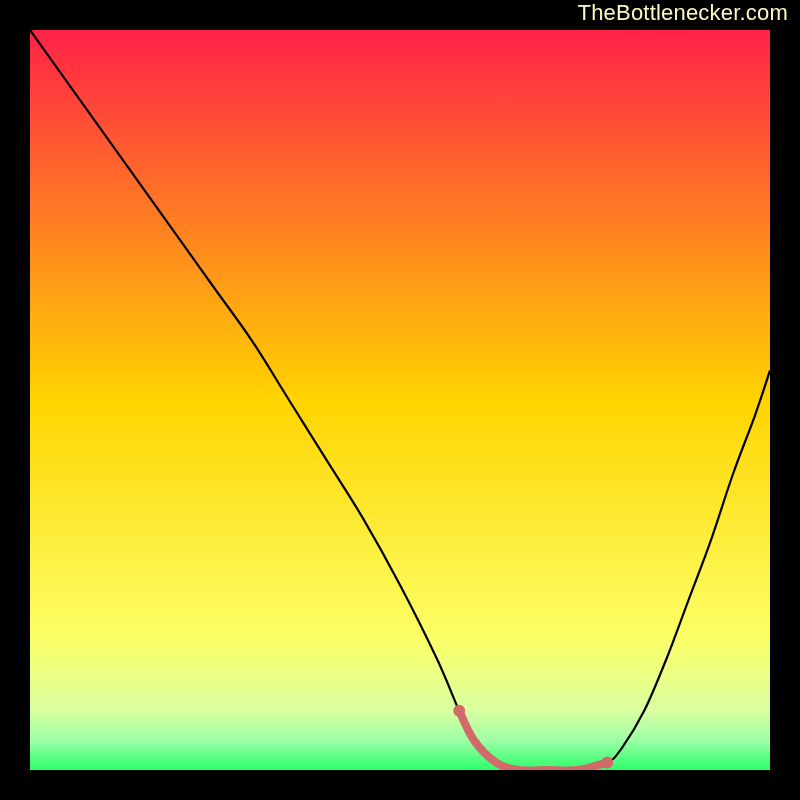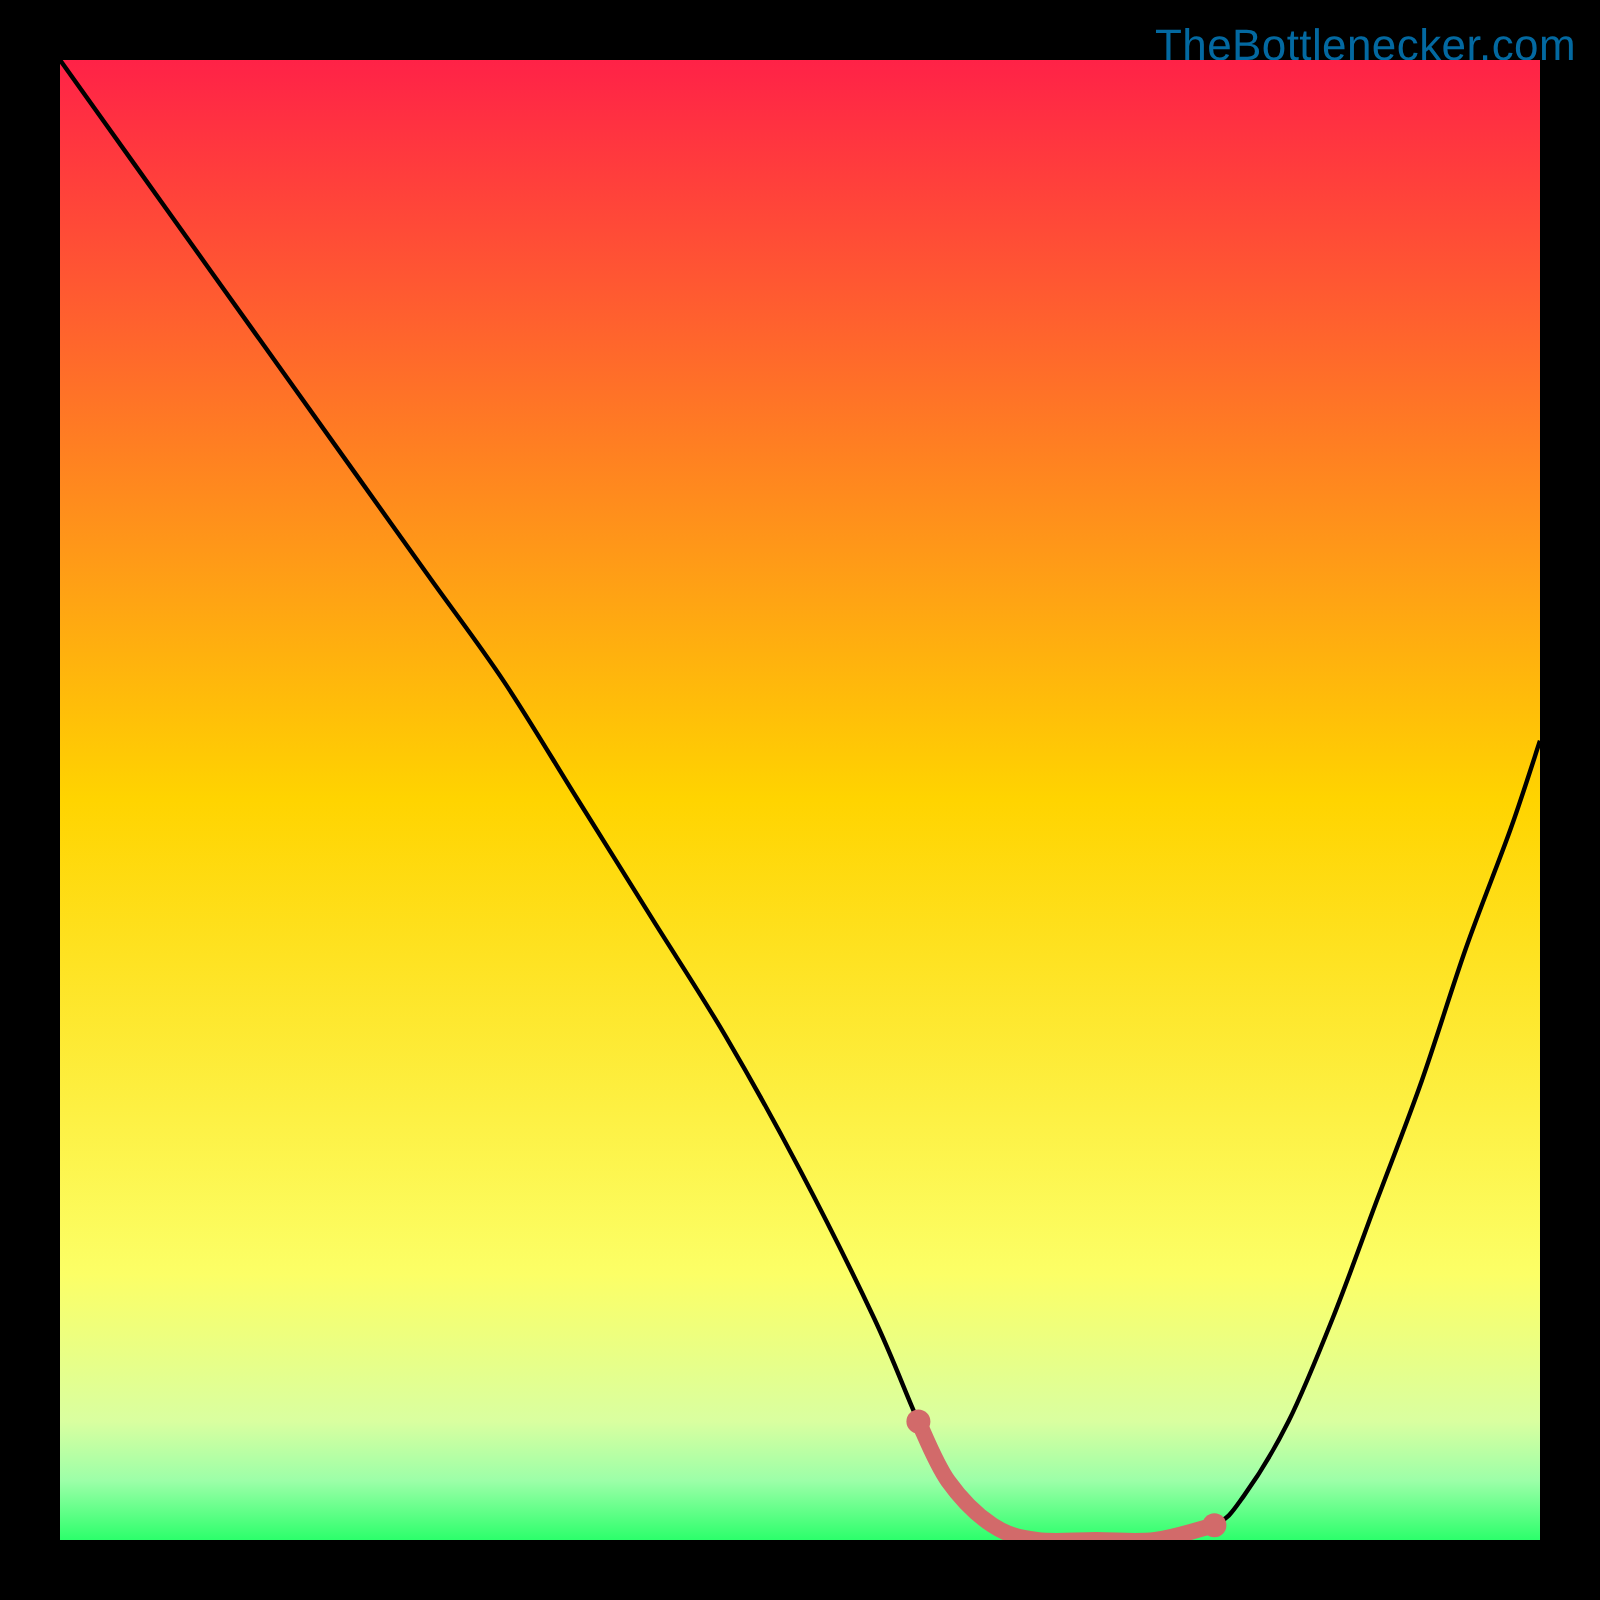--- a/index.html
+++ b/index.html
@@ -11,26 +11,26 @@
     overflow: hidden;
   }
   .container {
     position: relative;
     width: 800px;
     height: 800px;
     background: #000;
   }
   .watermark {
     position: absolute;
-    top: 10px;
+    top: 0;
     right: 12px;
     font-family: Arial, Helvetica, sans-serif;
     font-size: 22px;
     font-weight: 500;
-    color: #0369a1;
+    color: #fef9c3;
     letter-spacing: 0.2px;
   }
   .plot {
     position: absolute;
     left: 30px;
     top: 30px;
     width: 740px;
     height: 740px;
   }
   .plot svg {

